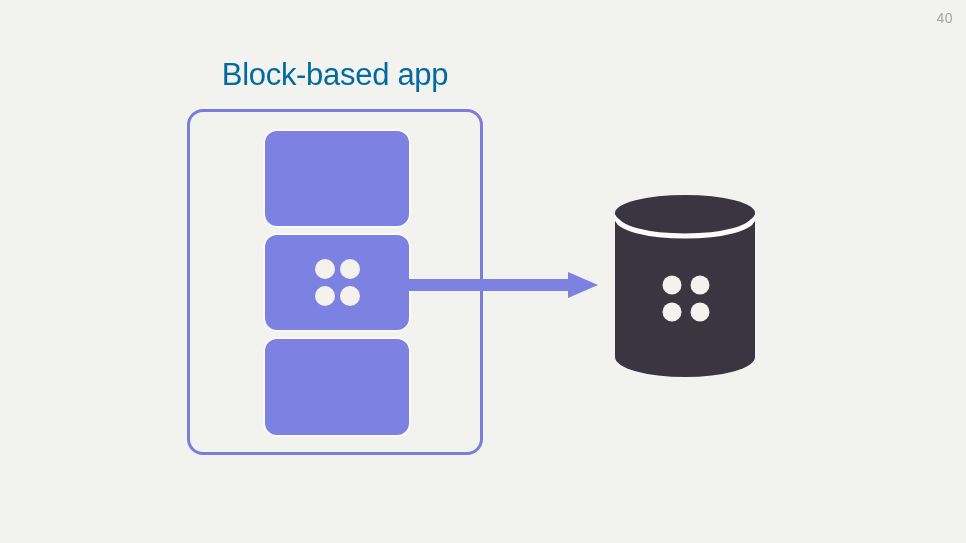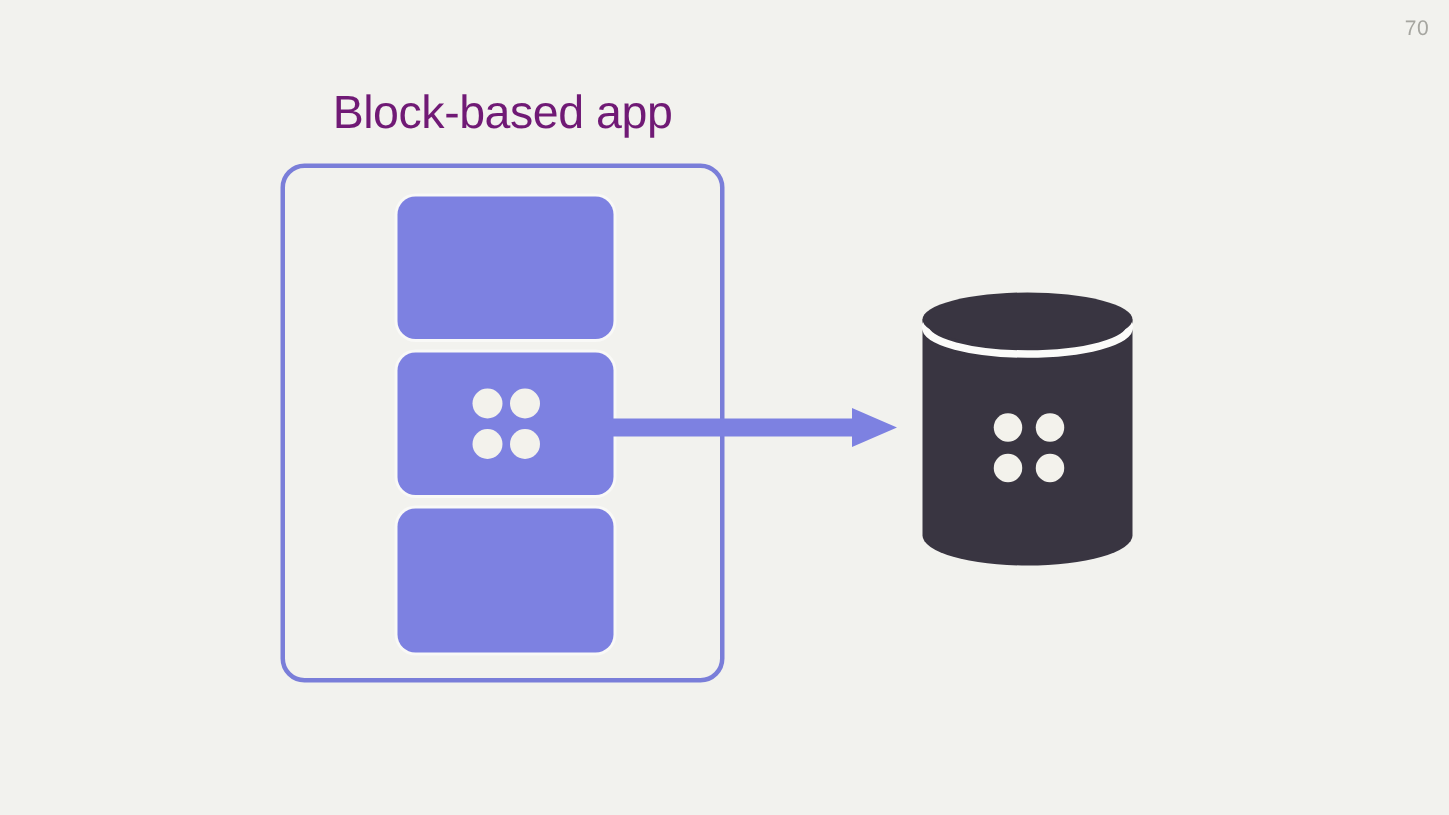--- a/index.html
+++ b/index.html
@@ -21,21 +21,21 @@
     font-size: 14px;
     color: #a6a6a0;
     letter-spacing: 0.5px;
   }
   .title {
     position: absolute;
     margin: 0;
     font-size: 31px;
     font-weight: 500;
     letter-spacing: -0.3px;
-    color: #701a75;
+    color: #0369a1;
     text-align: center;
     line-height: 38px;
     white-space: nowrap;
   }
   .app-title   { left: 187px; width: 296px; top: 56px; }
   .store-title { left: 540px; width: 292px; top: 122px; }
 
   .app-container {
     position: absolute;
     left: 187px;
@@ -91,21 +91,21 @@
   }
   .cyl-dark { fill: #393541; }
   .cyl-gap  { stroke: #fbfbf9; }
   .cyl-dot  { fill: #f3f2ec; }
 </style>
 </head>
 <body>
 
 <div class="slide">
 
-  <div class="page-number">70</div>
+  <div class="page-number">40</div>
 
   <h1 class="title app-title">Block-based app</h1>
 
   <div class="app-container">
     <div class="app-block block-1"></div>
     <div class="app-block block-2">
       <div class="dots-grid">
         <span class="dot"></span>
         <span class="dot"></span>
         <span class="dot"></span>

